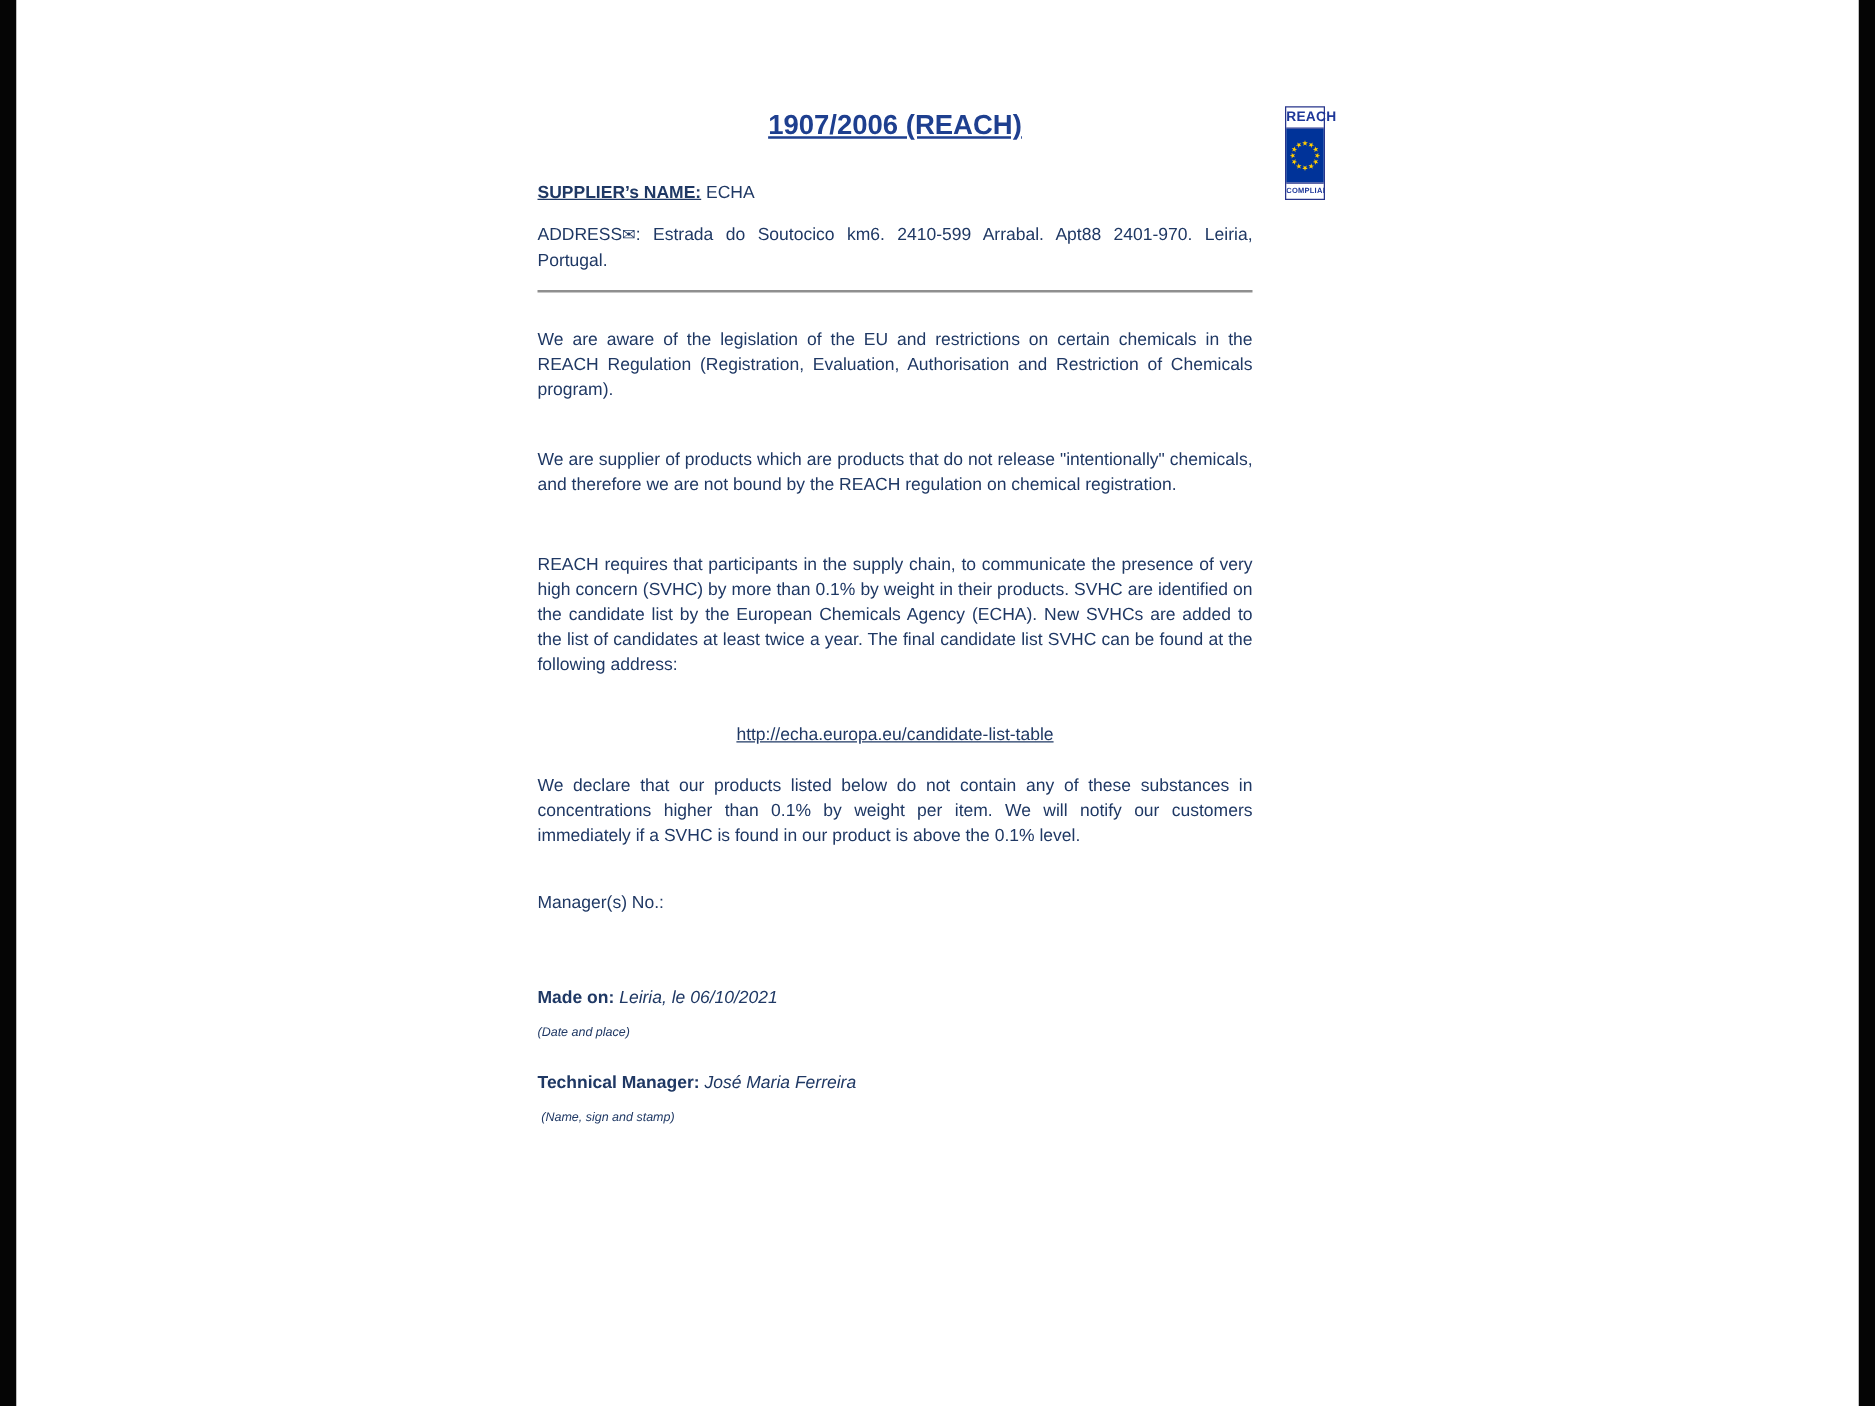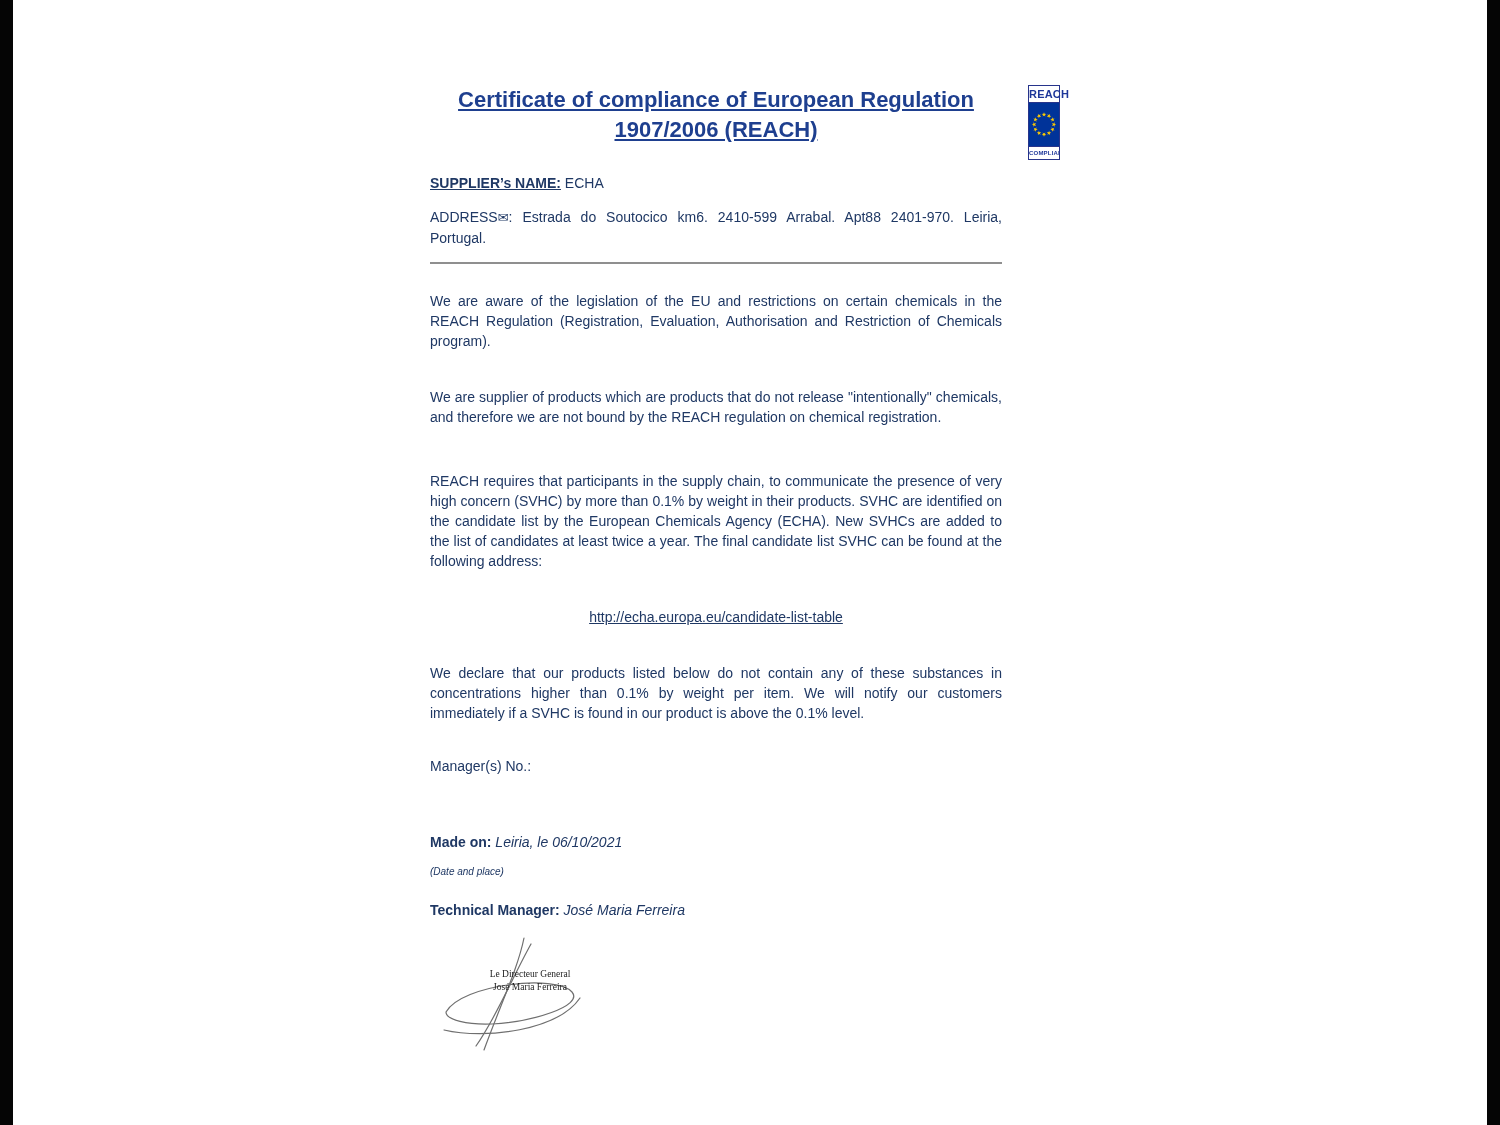--- a/index.html
+++ b/index.html
@@ -30,21 +30,21 @@
   .inline-icon { font-size: 13px; }
 
   .rule { margin-top: 14px; border: none; border-top: 2px solid #8f8f8f; height: 0; }
 
   .para { font-size: 14px; line-height: 20px; text-align: justify; }
   .p1 { margin-top: 27px; }
   .p2 { margin-top: 36px; }
   .p3 { margin-top: 44px; }
   .link-row { margin-top: 36px; font-size: 14px; line-height: 20px; text-align: center; }
   .link-row a, .doc-link { color: #1f3864; text-decoration: underline; cursor: pointer; }
-  .p4 { margin-top: 36px; }
+  .p4 { margin-top: 21px; }
   .article-row { margin-top: 33px; font-size: 14px; line-height: 20px; }
 
   .made-on { margin-top: 56px; font-size: 14px; line-height: 20px; }
   .bold { font-weight: bold; margin-top: 35px; }
   .italic { font-style: italic; }
   .note { font-size: 10px; font-style: italic; line-height: 12px; color: #1f3864; }
   .manager { margin-top: 22px; font-size: 14px; line-height: 20px; }
   .note2 { margin-left: 3px; }
 
   .signature { margin-top: 14px; margin-left: 8px; width: 190px; height: 125px; position: relative; }
@@ -97,21 +97,20 @@
       <use href="#st" transform="rotate(300) translate(0,-12.5)"></use>
       <use href="#st" transform="rotate(330) translate(0,-12.5)"></use>
     </svg>
   </div>
   <div class="reach-logo-caption">COMPLIANCE</div>
 </div>
 
 <div class="doc">
 
   <div class="title">
-    <span class="tline">Certificate of compliance of European Regulation</span>
     <span class="tline">1907/2006 (REACH)</span>
   </div>
 
   <div class="supplier">
     <p><span class="lbl-bu">SUPPLIER’s NAME:</span><span> ECHA</span></p>
     <p><span>ADDRESS</span><span class="inline-icon">✉</span><span>: Estrada do Soutocico km6. 2410-599 Arrabal. Apt88 2401-970. Leiria, Portugal.</span></p>
   </div>
 
   <hr class="rule">
 
@@ -124,27 +123,16 @@
   <p class="link-row"><span class="doc-link">http://echa.europa.eu/candidate-list-table</span></p>
 
   <p class="para p4">We declare that our products listed below do not contain any of these substances in concentrations higher than 0.1% by weight per item. We will notify our customers immediately if a SVHC is found in our product is above the 0.1% level.</p>
 
   <p class="article-row">Manager(s) No.:</p>
 
   <p class="made-on"><span class="bold">Made on:</span><span class="italic"> Leiria, le 06/10/2021</span></p>
   <p class="note">(Date and place)</p>
 
   <p class="manager"><span class="bold">Technical Manager:</span><span class="italic"> José Maria Ferreira</span></p>
+  <p class="note note2">(Name, sign and stamp)</p>
 
-  <div class="signature">
-    <svg width="190" height="125" viewBox="0 0 190 125">
-      <g fill="none" stroke="#6f6f6f" stroke-width="1.2" stroke-linecap="round">
-        <path d="M86,4 C80,34 62,72 46,116"></path>
-        <path d="M93,10 C74,44 58,84 38,112"></path>
-        <path d="M8,78 C24,50 118,40 134,58 C146,72 94,88 54,90 C30,91 8,86 8,78"></path>
-        <path d="M6,96 C48,106 120,96 142,64"></path>
-      </g>
-      <text class="stamp-text" x="92" y="43" text-anchor="middle">Le Directeur General</text>
-      <text class="stamp-text" x="92" y="56" text-anchor="middle">José Maria Ferreira</text>
-    </svg>
-  </div>
 
 </div>
 
 </body></html>

